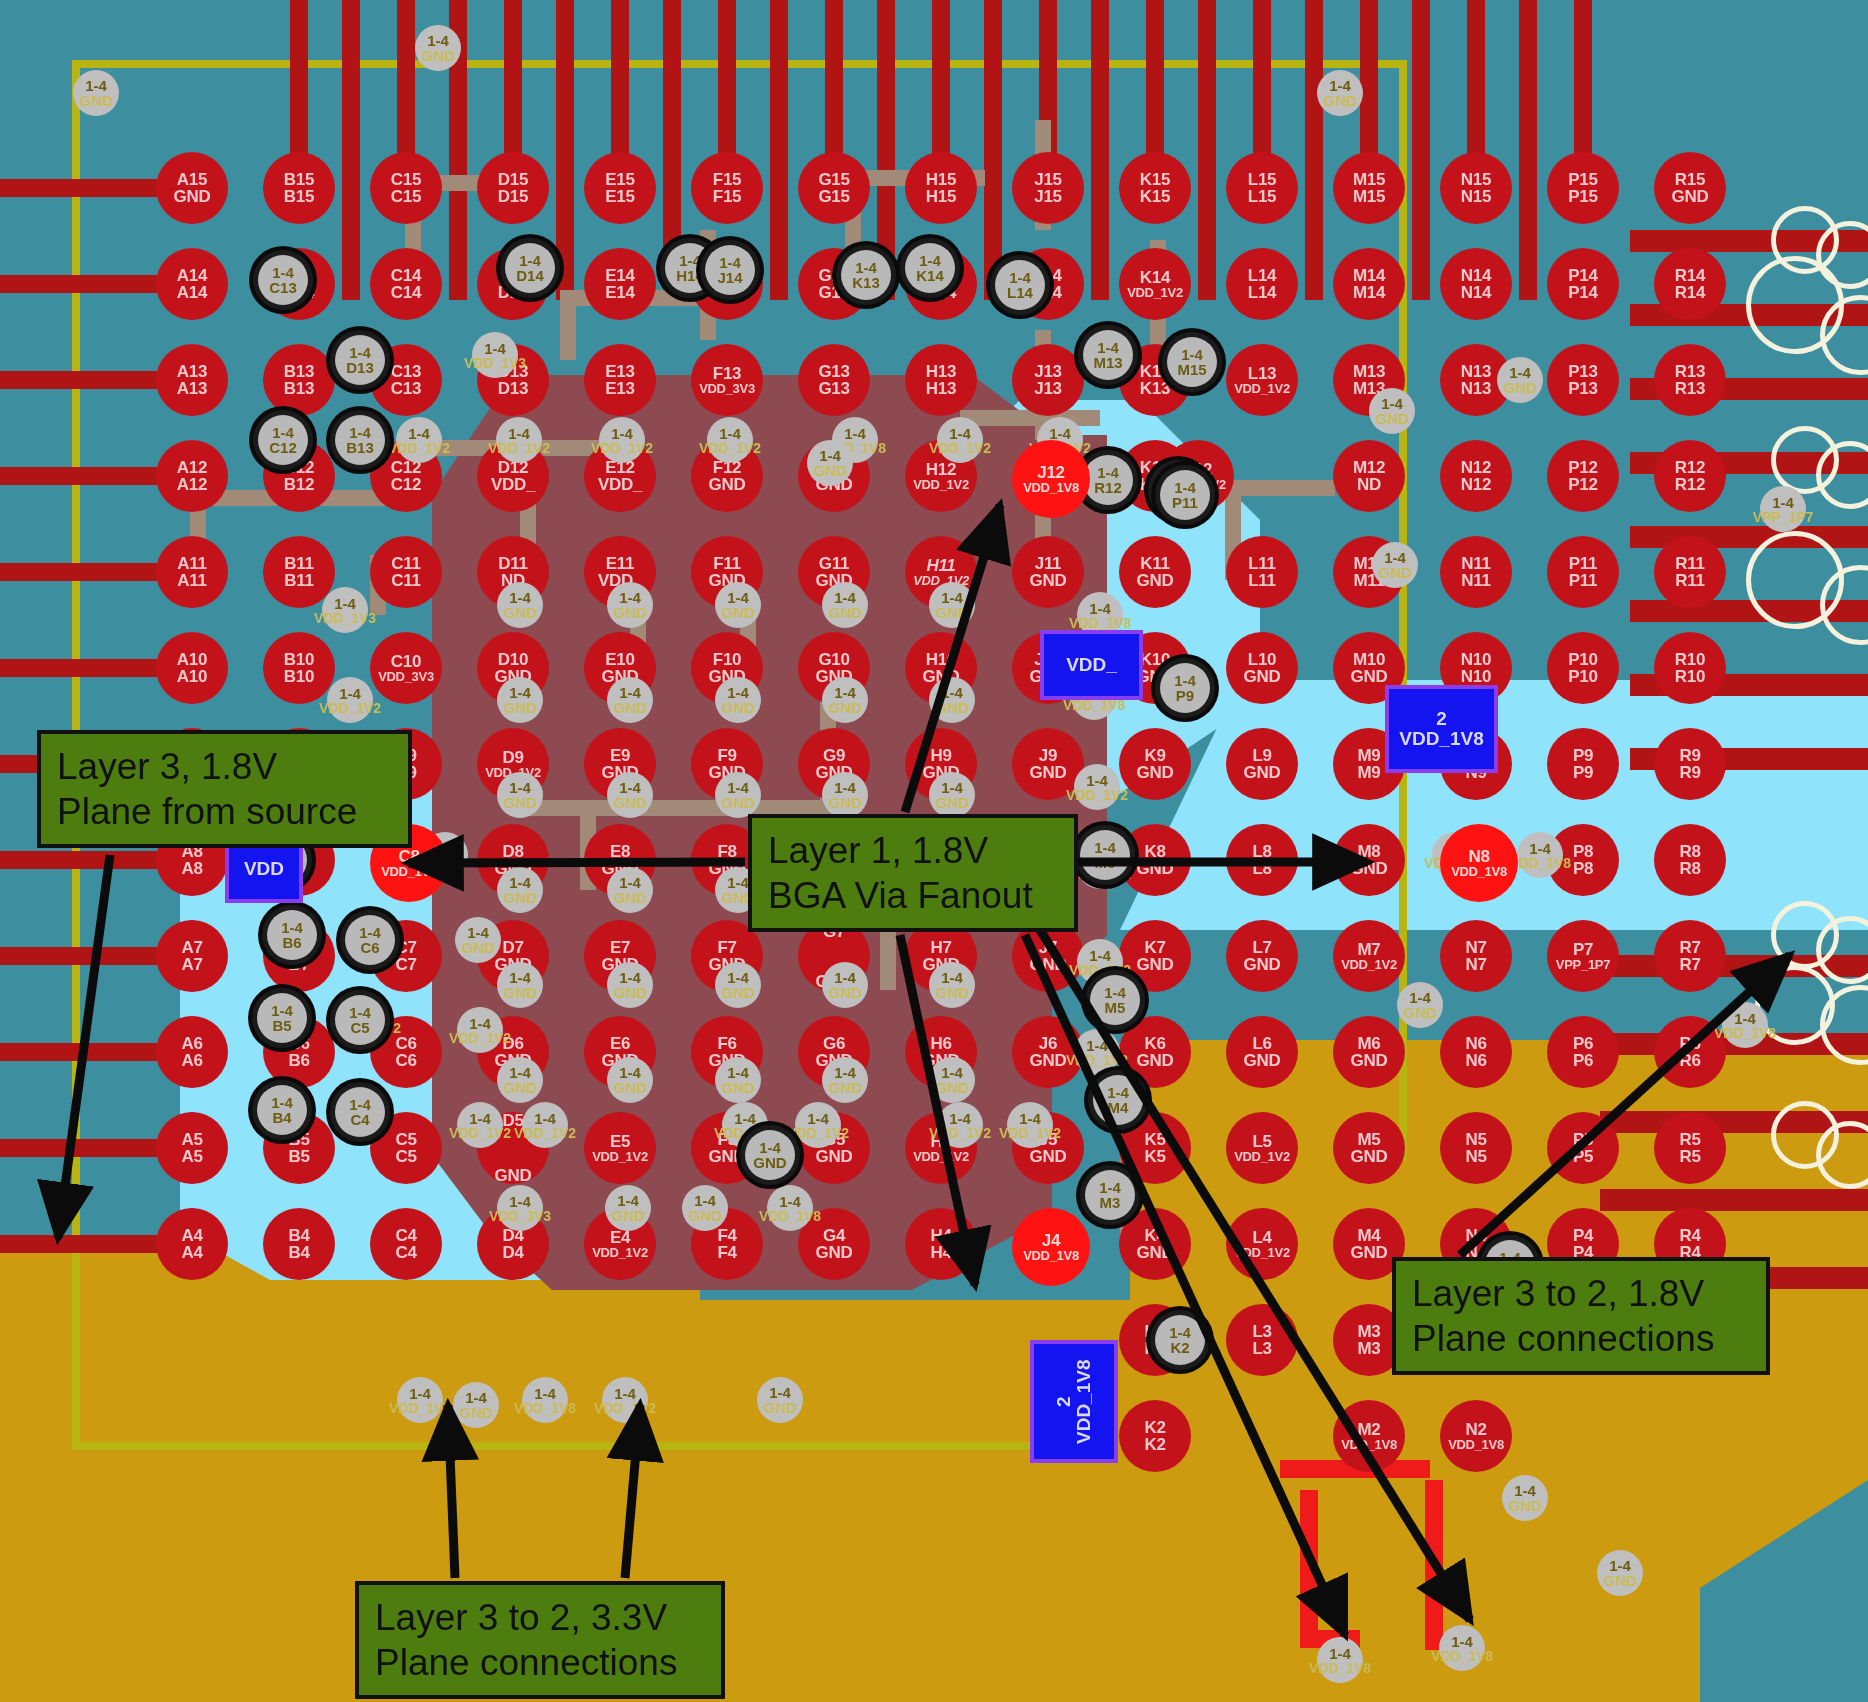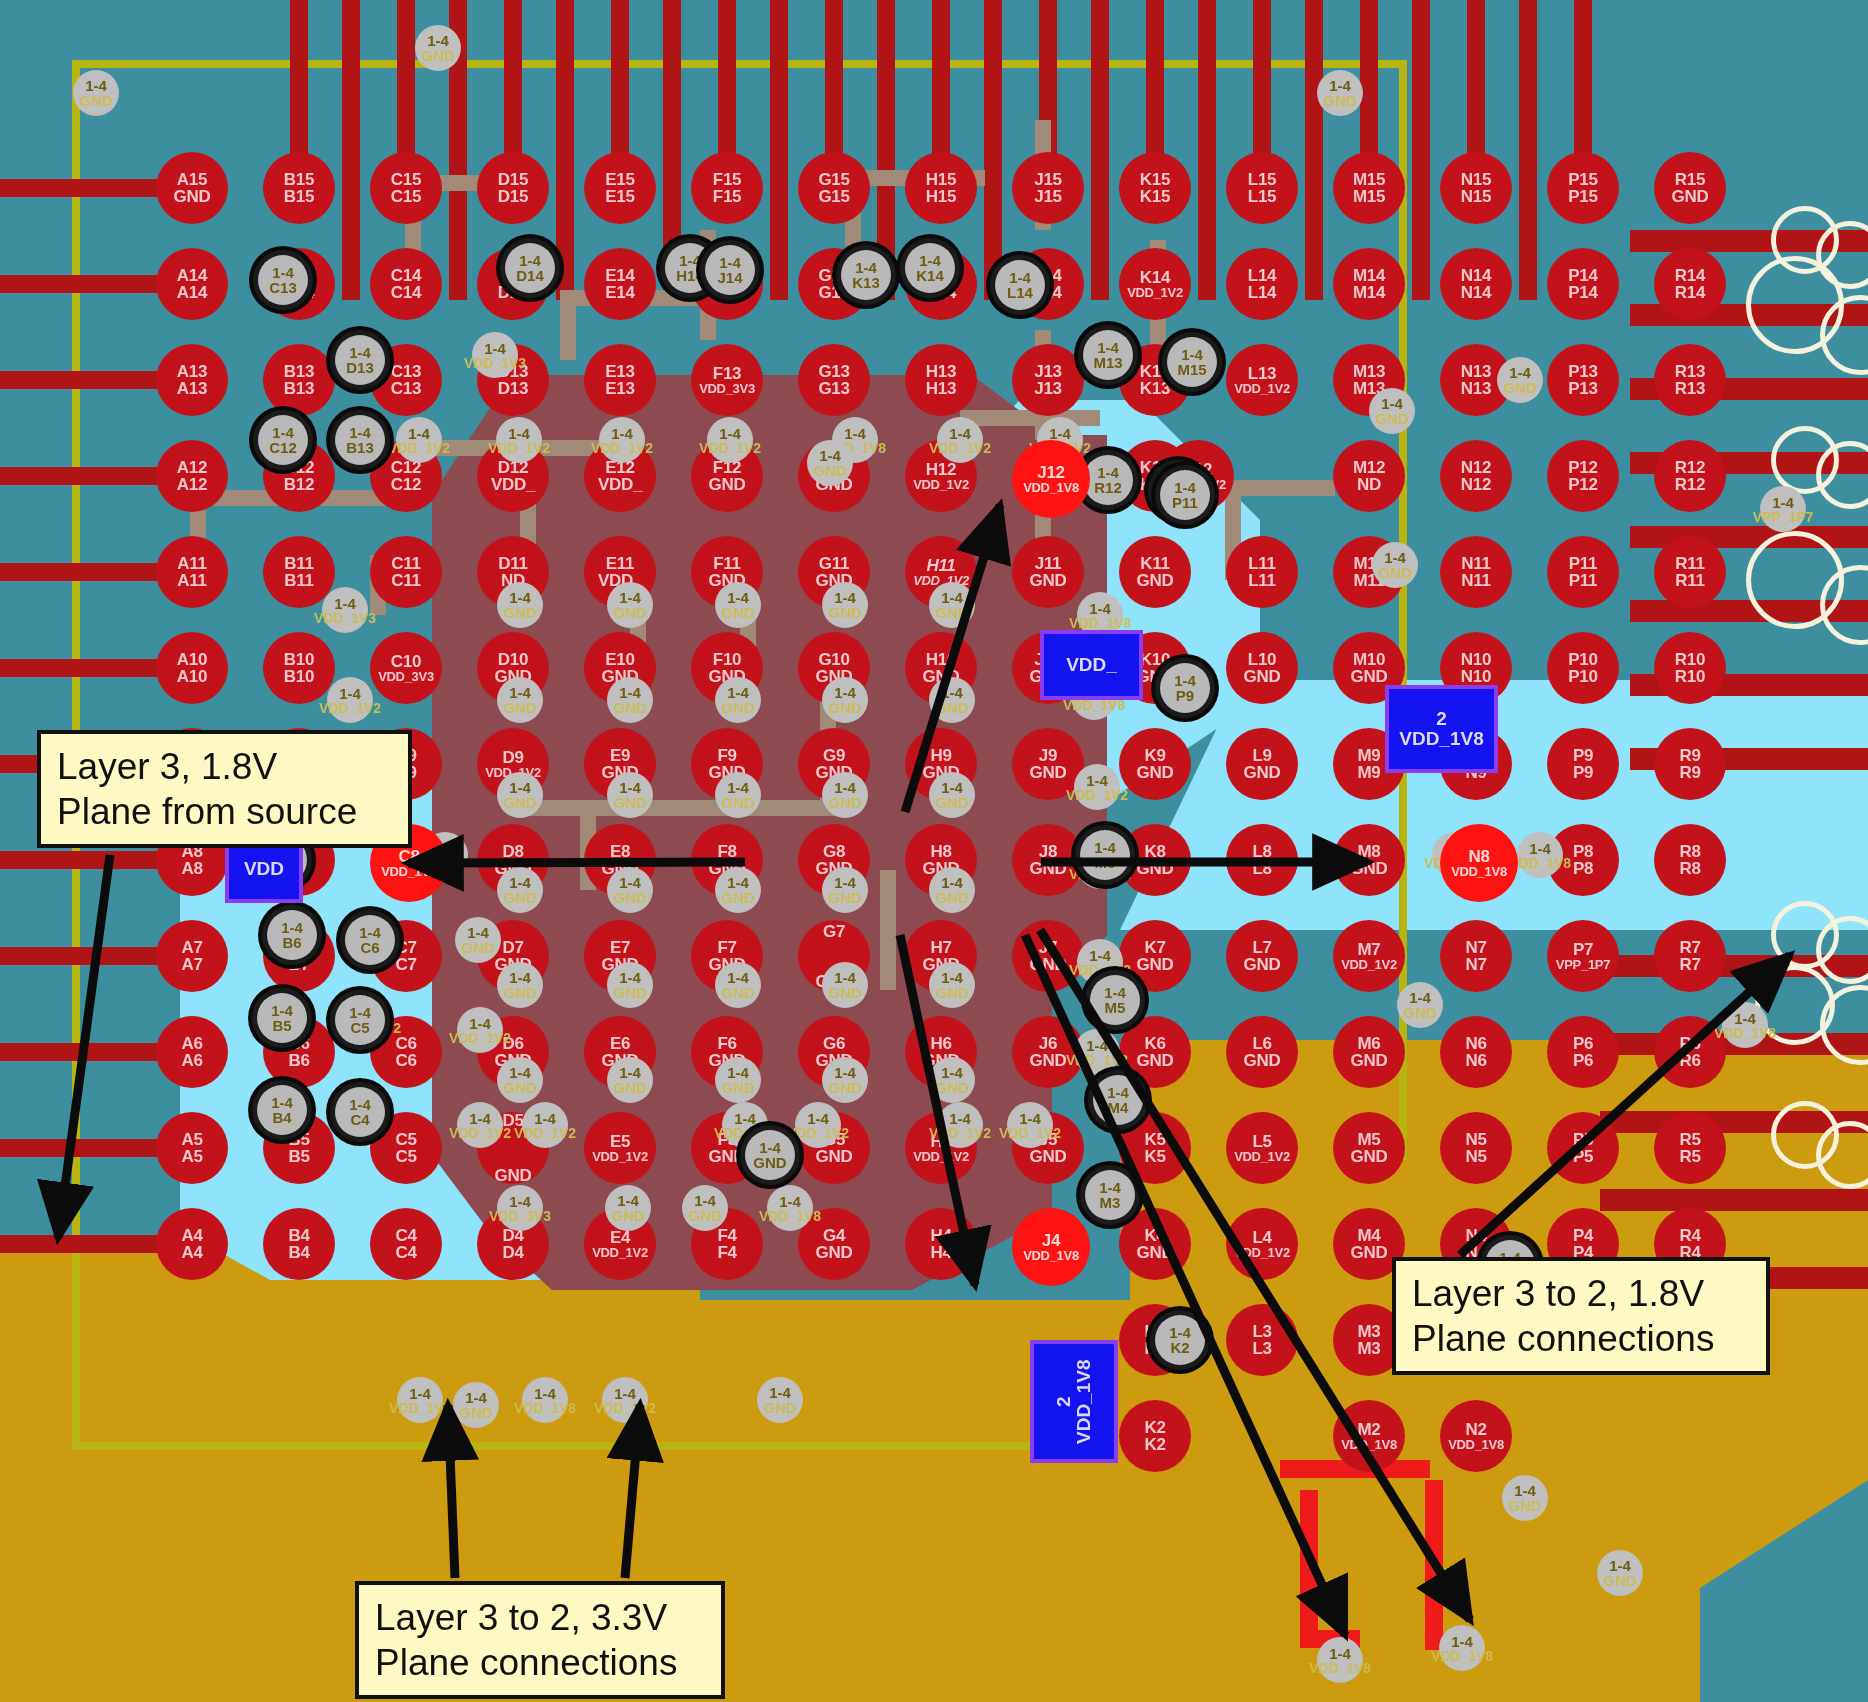--- a/index.html
+++ b/index.html
@@ -40,21 +40,21 @@
        font-weight:bold;line-height:1.0;}
 
   .smd{position:absolute;background:#1414f0;border:4px solid #8a3cf0;display:flex;
        flex-direction:column;align-items:center;justify-content:center;
        color:#d8d8f8;font-size:19px;font-weight:bold;line-height:1.05;}
   .smd.rot{writing-mode:vertical-rl;transform:rotate(180deg);}
 
   .ring{position:absolute;border-radius:50%;border:5px solid #f4f1dc;}
 
   
-  .callout{position:absolute;background:#fef9c3;border:4px solid #111;
+  .callout{position:absolute;background:#4d7c0f;border:4px solid #111;
            padding:10px 16px;z-index:60;color:#111;font-size:37px;line-height:1.22;
            white-space:pre;font-family:"Liberation Sans", sans-serif;}
 
   svg.arrows{position:absolute;left:0;top:0;width:1868px;height:1702px;z-index:55;
              pointer-events:none;}
 </style>
 </head>
 <body>
 
 <div id="stage">
@@ -1548,20 +1548,22 @@
         <line x1="1040" y1="930" x2="1470" y2="1620"></line>
         <line x1="1460" y1="1255" x2="1790" y2="955"></line>
         <line x1="455" y1="1578" x2="448" y2="1405"></line>
         <line x1="625" y1="1578" x2="640" y2="1405"></line>
       </g>
   </svg>
 
   <div class="callout" style="left:37px;top:730px;width:335px;">Layer 3, 1.8V
 Plane from source</div>
 
+  <div class="callout" style="left:748px;top:814px;width:290px;">Layer 1, 1.8V
+BGA Via Fanout</div>
 
   <div class="callout" style="left:1392px;top:1257px;width:338px;">Layer 3 to 2, 1.8V
 Plane connections</div>
 
   <div class="callout" style="left:355px;top:1581px;width:330px;">Layer 3 to 2, 3.3V
 Plane connections</div>
 
 </div>
 
 </body></html>

